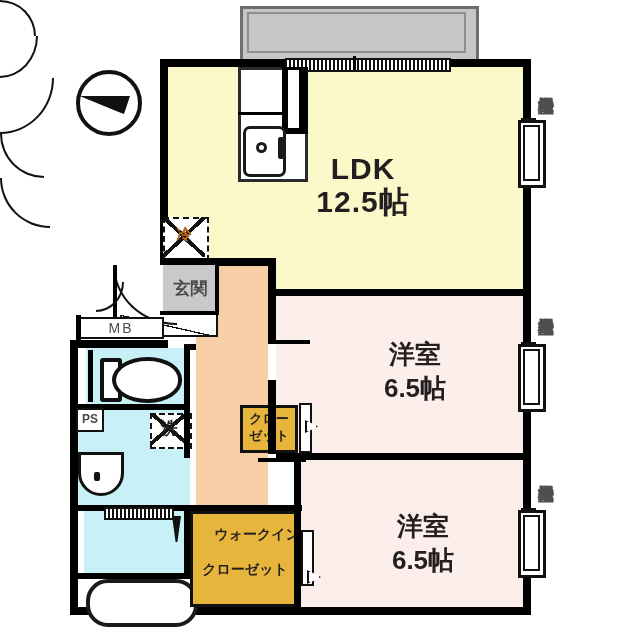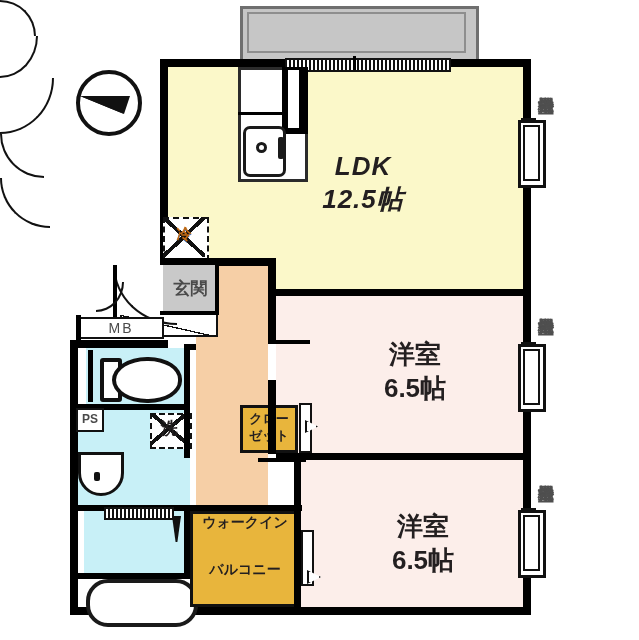--- a/index.html
+++ b/index.html
@@ -18,21 +18,21 @@
   .fill-closet{background:#e8b53c;}
   .fill-gen{background:#c9c9c9;}
   .fill-white{background:#ffffff;}
 
   
   .wall{position:absolute;background:#000;}
 
   
   .lbl{position:absolute;text-align:center;color:#231f20;
        line-height:1.12;white-space:nowrap;user-select:none;}
-  .lbl-big{font-size:26px;font-weight:700;letter-spacing:1px;font-style:italic;}
+  .lbl-big{font-size:30px;font-weight:700;letter-spacing:1px;}
   .lbl-mid{font-size:22px;font-weight:700;}
   .lbl-sm{font-size:15px;font-weight:700;}
   .lbl-xs{font-size:12px;font-weight:400;}
   .lbl-tiny{font-size:10px;font-weight:700;}
   .lbl-balc{font-size:21px;font-weight:700;letter-spacing:4px;color:#231f20;}
 
   
   .vtxt{position:absolute;writing-mode:vertical-rl;text-orientation:upright;
         font-size:16px;font-weight:700;color:#4f4f4f;line-height:1.0;
         letter-spacing:0px;white-space:nowrap;}
@@ -193,22 +193,22 @@
   <div class="tub" style="left:86px;top:579px;width:104px;height:40px;"></div>
 
   <div class="room fill-closet" style="left:240px;top:405px;width:58px;height:48px;border:3px solid #111;"></div>
   <div class="lbl lbl-tiny" style="left:240px;top:412px;width:58px;font-size:13px;">クロー</div>
   <div class="lbl lbl-tiny" style="left:240px;top:429px;width:58px;font-size:13px;">ゼット</div>
   <div class="winbar" style="left:299px;top:403px;width:9px;height:46px;"></div>
   <div class="fx" style="left:305px;top:420px;width:13px;height:13px;background:#fff;border:2px solid #111;
               clip-path:polygon(0 0,100% 50%,0 100%);"></div>
 
   <div class="room fill-closet" style="left:190px;top:511px;width:110px;height:96px;border:3px solid #111;"></div>
-  <div class="lbl lbl-tiny" style="left:190px;top:515px;width:110px;font-size:14px;">ウォークイン</div>
-  <div class="lbl lbl-tiny" style="left:190px;top:562px;width:110px;font-size:14px;">バルコニー</div>
+  <div class="lbl lbl-tiny" style="left:190px;top:527px;width:110px;font-size:14px;text-align:right;">ウォークイン</div>
+  <div class="lbl lbl-tiny" style="left:190px;top:562px;width:110px;font-size:14px;">クローゼット</div>
   <div class="winbar" style="left:301px;top:530px;width:9px;height:52px;"></div>
   <div class="fx" style="left:307px;top:570px;width:14px;height:14px;background:#fff;border:2px solid #111;
               clip-path:polygon(0 0,100% 50%,0 100%);"></div>
 
   <div class="wall" style="left:190px;top:505px;width:112px;height:6px;"></div>
 
   <div class="swfill-br" style="left:219px;top:262px;width:52px;height:54px;"></div>
   <div class="wall" style="left:219px;top:262px;width:52px;height:4px;"></div>
 
   <div class="swfill-bl" style="left:268px;top:340px;width:42px;height:42px;"></div>

